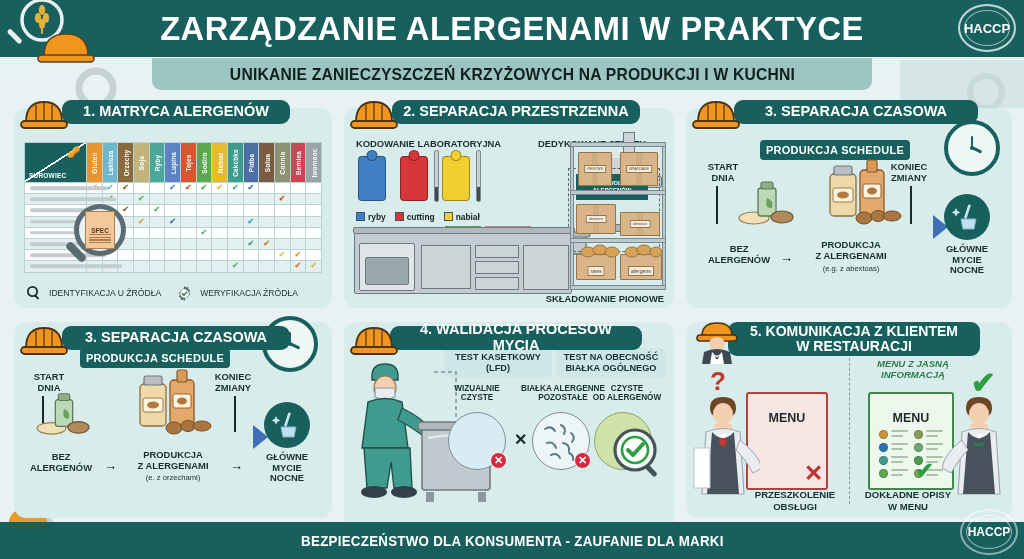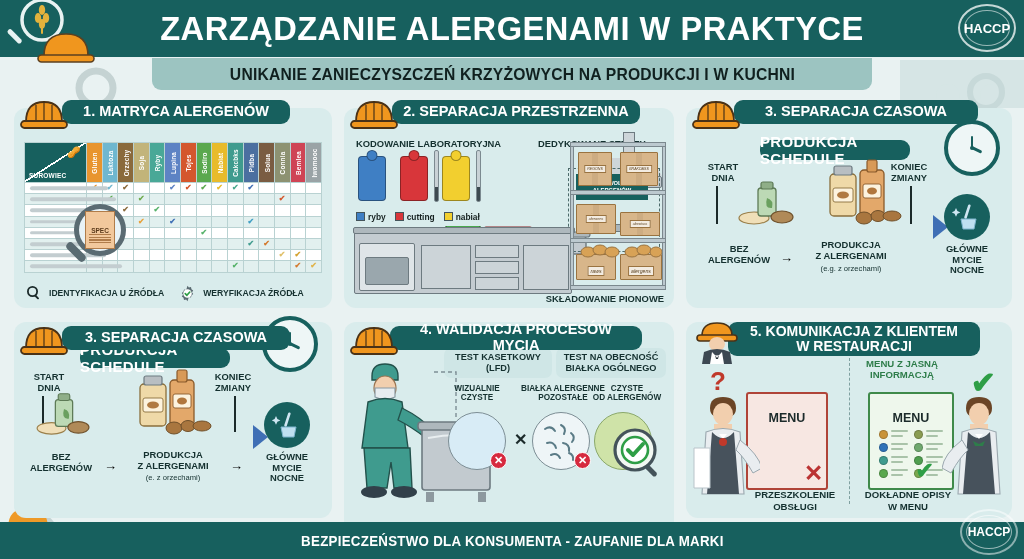--- a/index.html
+++ b/index.html
@@ -133,21 +133,21 @@
   }
   .spec-doc {
     width:30px; height:38px; background:#f2c89c; border:1px solid #b07c4a;
     position:relative; display:flex; align-items:center; justify-content:center;
   }
   .spec-doc b { font-size:6.5px; color:#5b3b1c; }
   .spec-doc .lines { position:absolute; left:3px; bottom:3px; right:3px; }
   .spec-doc .lines i { display:block; height:1.2px; background:#b07c4a; margin-bottom:1.6px; }
   .p1-footer {
     position:absolute; left:12px; bottom:6px; width:294px; height:18px;
-    display:flex; align-items:center; gap:7px; font-size:8.6px; font-weight:bold; color:#14302f;
+    display:flex; align-items:center; gap:7px; font-size:8.6px; font-weight:normal; color:#14302f;
   }
   .p1-footer .ic { flex:0 0 auto; display:flex; align-items:center; }
 
   
   .p2-lbl { position:absolute; font-size:9.4px; font-weight:bold; color:#14302f; }
   #p2-lbl-color { left:12px; top:30px; }
   #p2-lbl-zones { left:194px; top:30px; }
   #p2-lbl-vert  { right:10px; bottom:4px; font-size:9.4px; }
   .board { position:absolute; border-radius:4px; border:1.5px solid rgba(0,0,0,.35); }
   .board:after {
@@ -184,22 +184,22 @@
   .box .tape { position:absolute; left:50%; top:0; width:6px; height:100%; transform:translateX(-50%); background:rgba(0,0,0,.05);}
   .box .tag { position:absolute; left:50%; top:50%; transform:translate(-50%,-50%); background:#f3ece2; border:.8px solid #9a7340; font-size:3.6px; color:#5c4322; padding:1px 2px; white-space:nowrap; }
   .box.crate .tag { font-size:5.2px; }
   .sink { position:absolute; left:236px; bottom:76px; width:52px; height:16px; }
   .sink .basin { position:absolute; left:0; bottom:0; width:52px; height:8px; background:#aab5ba; border:1.2px solid #6d7a80; border-radius:2px; }
   .sink .tap { position:absolute; left:16px; bottom:7px; width:3px; height:12px; background:#8d999f; }
   .sink .tap:after { content:""; position:absolute; left:0; top:0; width:16px; height:3px; background:#8d999f; border-radius:2px;}
 
   
   .sched-tag {
-    position:absolute; background:#17605e; color:#fff; border-radius:9px;
-    font-size:15px; font-weight:bold; letter-spacing:.3px;
+    position:absolute; background:#17605e; color:#fff; border-radius:4px;
+    font-size:11px; font-weight:bold; letter-spacing:.3px;
     display:flex; align-items:center; justify-content:center;
   }
   .timeline { position:absolute; height:15px; }
   .timeline .bar {
     position:absolute; left:0; top:0; height:15px;
     background:linear-gradient(to right,#56b26a 0 33%, #e08a3c 33% 62%, #3f6fb5 62% 100%);
   }
   .timeline .head {
     position:absolute; right:-14px; top:-5px; width:0; height:0;
     border-top:12px solid transparent; border-bottom:12px solid transparent;
@@ -774,21 +774,21 @@
   </div>
 
   <div class="timeline" style="left:24px; top:112px; width:224px;">
     <span class="bar"></span>
       <span class="head"></span>
   </div>
 
   <div class="tl-label" style="left:16px; top:136px; width:74px;">BEZ<br>ALERGENÓW</div>
   <div style="position:absolute; left:94px; top:142px; font-size:13px; font-weight:bold;">→</div>
   <div class="tl-label" style="left:110px; top:132px; width:110px;">PRODUKCJA<br>Z ALERGENAMI</div>
-  <div class="tl-label tl-sub" style="left:110px; top:157px; width:110px; font-weight:normal;">(e.g. z orzechami)</div>
+  <div class="tl-label tl-sub" style="left:110px; top:157px; width:110px; font-weight:normal;">(e.g. z abextoas)</div>
 
   <div class="circle-badge" style="right:22px; top:86px; width:46px; height:46px;">
     <svg width="30" height="30" viewBox="0 0 30 30">
         <rect x="14" y="2" width="2.6" height="15" rx="1.3" fill="#cfe6f2" transform="rotate(18 15 10)"></rect>
         <path d="M9 17 h15 l-2 10 h-11z" fill="#bfe0f0" stroke="#7fb6cf" stroke-width="1"></path>
         <path d="M4 6 l1.4 3 3 1.4 -3 1.4 -1.4 3 -1.4-3 -3-1.4 3-1.4z" fill="#cfe6f2"></path>
       </svg>
   </div>
   <div class="tl-label" style="right:4px; top:136px; width:82px; color:#14302f;">GŁÓWNE<br>MYCIE<br>NOCNE</div>
 </div>
@@ -938,21 +938,21 @@
   <svg width="52" height="34" viewBox="0 0 52 34">
       <path d="M8 26 q0 -20 18 -20 q18 0 18 20 z" fill="#f0961e" stroke="#4a3217" stroke-width="1.8"></path>
       <path d="M26 6 v20 M18 9 v17 M34 9 v17" stroke="#4a3217" stroke-width="1.2" fill="none"></path>
       <rect x="3" y="25" width="46" height="7" rx="3.5" fill="#f0961e" stroke="#4a3217" stroke-width="1.8"></rect>
     </svg>
 </div>
 
 <div class="panel" id="panel-6">
   <div class="divider-dash" style="left:50%; top:36px; height:146px;"></div>
 
-  <div class="p6-head" style="right:44px; top:36px; width:132px; color:#2e7d4a;">MENU Z JASNĄ<br>INFORMACJĄ</div>
+  <div class="p6-head" style="right:33px; top:36px; width:132px; color:#2e7d4a;font-style:italic;">MENU Z JASNĄ<br>INFORMACJĄ</div>
 
   <div class="qmark" style="left:24px; top:44px;">?</div>
   <div class="big-check" style="right:16px; top:46px;">✔</div>
 
   <div class="menu-card" style="left:60px; top:70px; width:82px; height:98px; background:#f7e7e2; border:2.5px solid #b04438;">
     <div class="inner">
       <div class="mtitle">MENU</div>
       <div class="menu-cols">
         <div class="menu-col">
           <i class="menu-line"></i><i class="menu-line" style="width:78%"></i><i class="menu-line"></i><i class="menu-line" style="width:65%"></i><i class="menu-line"></i><i class="menu-line" style="width:82%"></i><i class="menu-line"></i>

